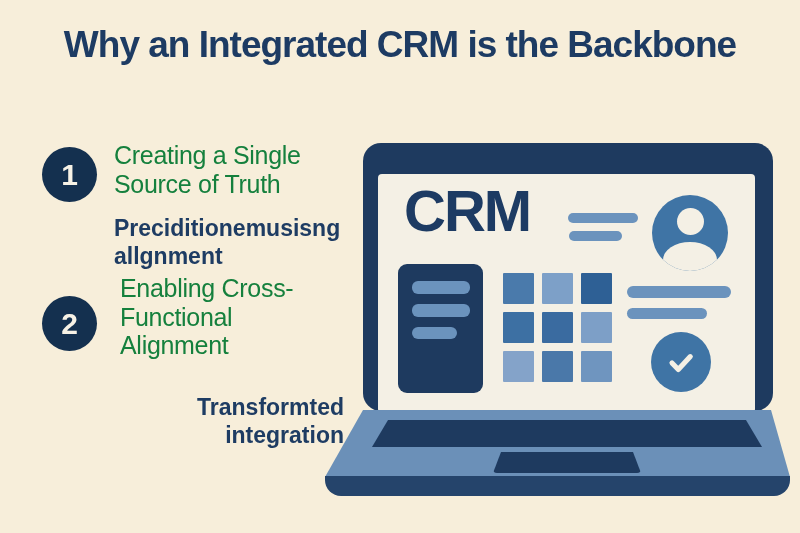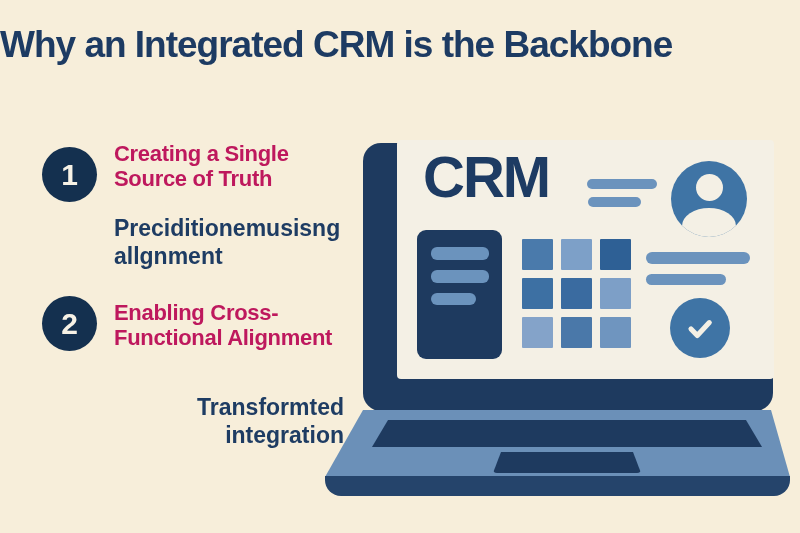--- a/index.html
+++ b/index.html
@@ -11,20 +11,21 @@
     width: 800px; height: 533px;
     background: #f7eeda;
     overflow: hidden;
   }
 
   
   .title {
     position: absolute;
     top: 24px; left: 0;
     width: 100%;
+    text-align: center;
     color: #1d3b63;
     font-size: 37px;
     font-weight: 800;
     letter-spacing: -1px;
     line-height: 1.14;
   }
 
   
   .num-circle {
     position: absolute;
@@ -34,28 +35,28 @@
     color: #f7f2e6;
     font-size: 30px; font-weight: 700;
     display: flex; align-items: center; justify-content: center;
   }
   .circle-1 { left: 42px; top: 147px; }
   .circle-2 { left: 42px; top: 296px; }
 
   .item-heading {
     position: absolute;
     left: 114px;
-    color: #be185d;
-    font-size: 22px;
-    font-weight: 700;
+    color: #15803d;
+    font-size: 25px;
+    font-weight: 400;
     line-height: 1.14;
     letter-spacing: -0.3px;
   }
   .heading-1 { top: 141px; width: 240px; }
-  .heading-2 { top: 300px; width: 220px; }
+  .heading-2 { top: 274px; width: 220px; margin-left: 6px; }
 
   .item-subtext {
     position: absolute;
     left: 114px;
     color: #1e3c63;
     font-size: 23px;
     font-weight: 700;
     line-height: 1.22;
   }
   .subtext-1 { top: 214px; width: 250px; }
@@ -64,25 +65,24 @@
   
   .laptop-bezel {
     position: absolute;
     left: 363px; top: 143px;
     width: 410px; height: 268px;
     background: #1e3a5f;
     border-radius: 18px;
   }
   .laptop-screen {
     position: absolute;
-    left: 378px; top: 140px;
+    left: 378px; top: 174px;
     width: 377px; height: 239px;
     background: #f4f0e5;
     border-radius: 4px;
-    margin-left: 19px;
   }
   .laptop-base {
     position: absolute;
     left: 325px; top: 410px;
     width: 465px; height: 67px;
     background: #6b90b8;
     clip-path: polygon(38px 0, 446px 0, 465px 100%, 0 100%);
   }
   .laptop-base-bottom {
     position: absolute;

